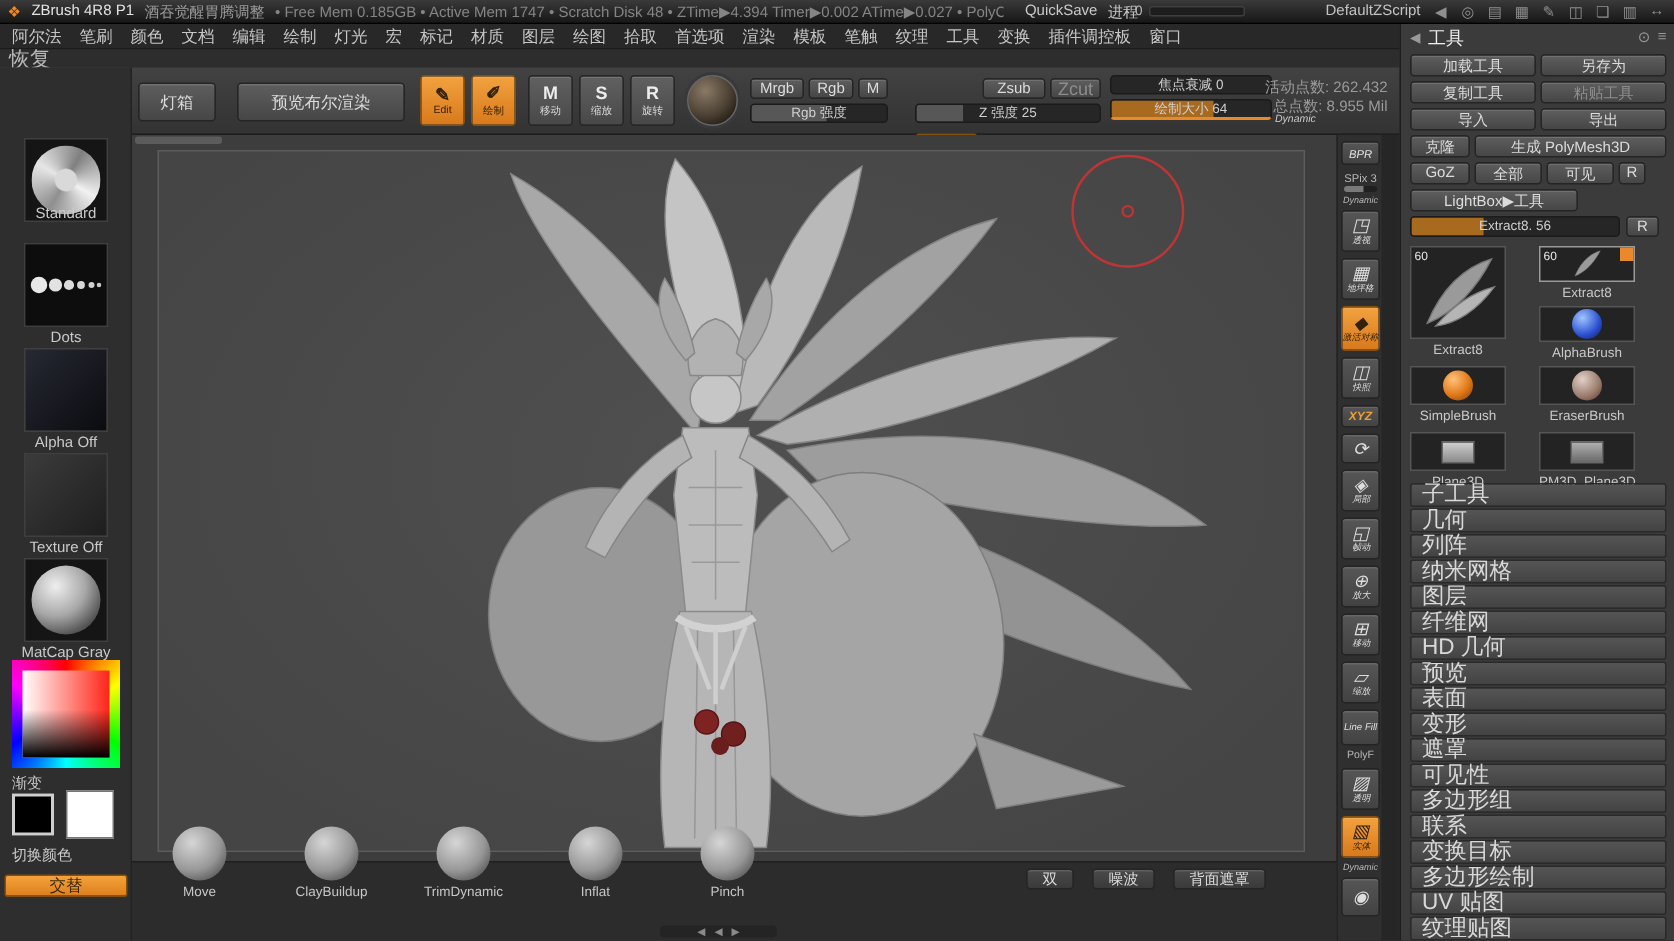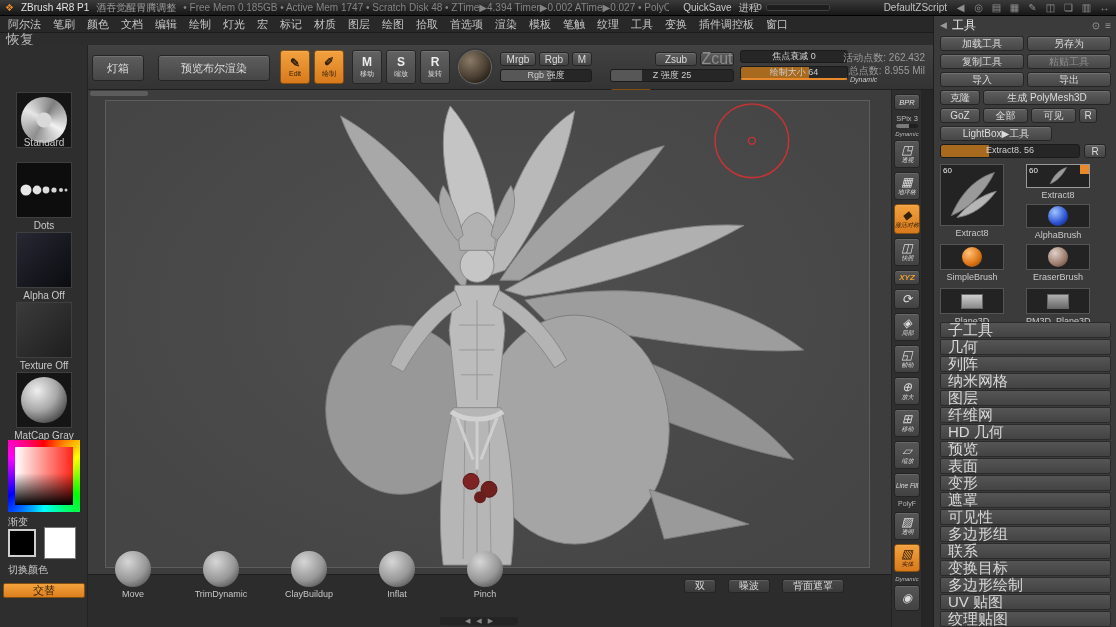--- a/index.html
+++ b/index.html
@@ -63,21 +63,21 @@
   .sh-move { left:352px; top:5px; } .sh-scale{ left:386px; top:5px; } .sh-rot { left:420px; top:5px; }
   .sh-material { position:absolute; left:458px; top:5px; width:34px; height:34px; border-radius:50%;
                  background:radial-gradient(circle at 35% 30%, #8a7a66, #4a3f32 55%, #1f1a12 85%);
                  border:1px solid #666; box-shadow:0 0 0 2px #393939; }
   .sh-mrgb { left:500px; top:7px; width:36px; height:14px; font-size:10px; }
   .sh-rgb  { left:539px; top:7px; width:30px; height:14px; font-size:10px; }
   .sh-m    { left:572px; top:7px; width:20px; height:14px; font-size:10px; }
   .sh-rgbint { left:500px; top:24px; width:92px;  height:13px; }
   .sh-zadd { left:610px; top:7px; width:42px; height:14px; font-size:10px; }
   .sh-zsub { left:655px; top:7px; width:42px; height:14px; font-size:10px; }
-  .sh-zcut { left:700px; top:7px; width:34px; height:14px; font-size:16px; }
+  .sh-zcut { left:700px; top:7px; width:34px; height:14px; font-size:12px; }
   .sh-zint { left:610px; top:24px; width:124px; height:13px; }
   .sh-focal{ left:740px; top:5px;  width:108px; height:13px; }
   .sh-dsize{ left:740px; top:21px; width:108px; height:14px; border-bottom:2px solid #e8892b; }
   .sh-dyn  { position:absolute; left:850px; top:31px; font-size:7px; font-style:italic; color:#c9c9c9; }
   .sh-pts1 { position:absolute; right:8px; top:6px;  font-size:10px; color:#9b9b9b; }
   .sh-pts2 { position:absolute; right:8px; top:19px; font-size:10px; color:#9b9b9b; }
 
   
   .sidebar { position:absolute; left:0; top:45px; width:88px; height:582px; background:#2e2e2e;
              border-right:1px solid #232323; }
@@ -370,26 +370,26 @@
     <div class="cv-tray"></div>
     <div class="cv-brushes">
 
         <div class="cv-brush">
           <div class="cv-brush-ball"></div>
           <div class="cv-brush-name">Move</div>
         </div>
 
         <div class="cv-brush">
           <div class="cv-brush-ball"></div>
-          <div class="cv-brush-name">TrimDynamic</div>
+          <div class="cv-brush-name">ClayBuildup</div>
         </div>
 
         <div class="cv-brush">
           <div class="cv-brush-ball"></div>
-          <div class="cv-brush-name">ClayBuildup</div>
+          <div class="cv-brush-name">TrimDynamic</div>
         </div>
 
         <div class="cv-brush">
           <div class="cv-brush-ball"></div>
           <div class="cv-brush-name">Inflat</div>
         </div>
 
         <div class="cv-brush">
           <div class="cv-brush-ball"></div>
           <div class="cv-brush-name">Pinch</div>

